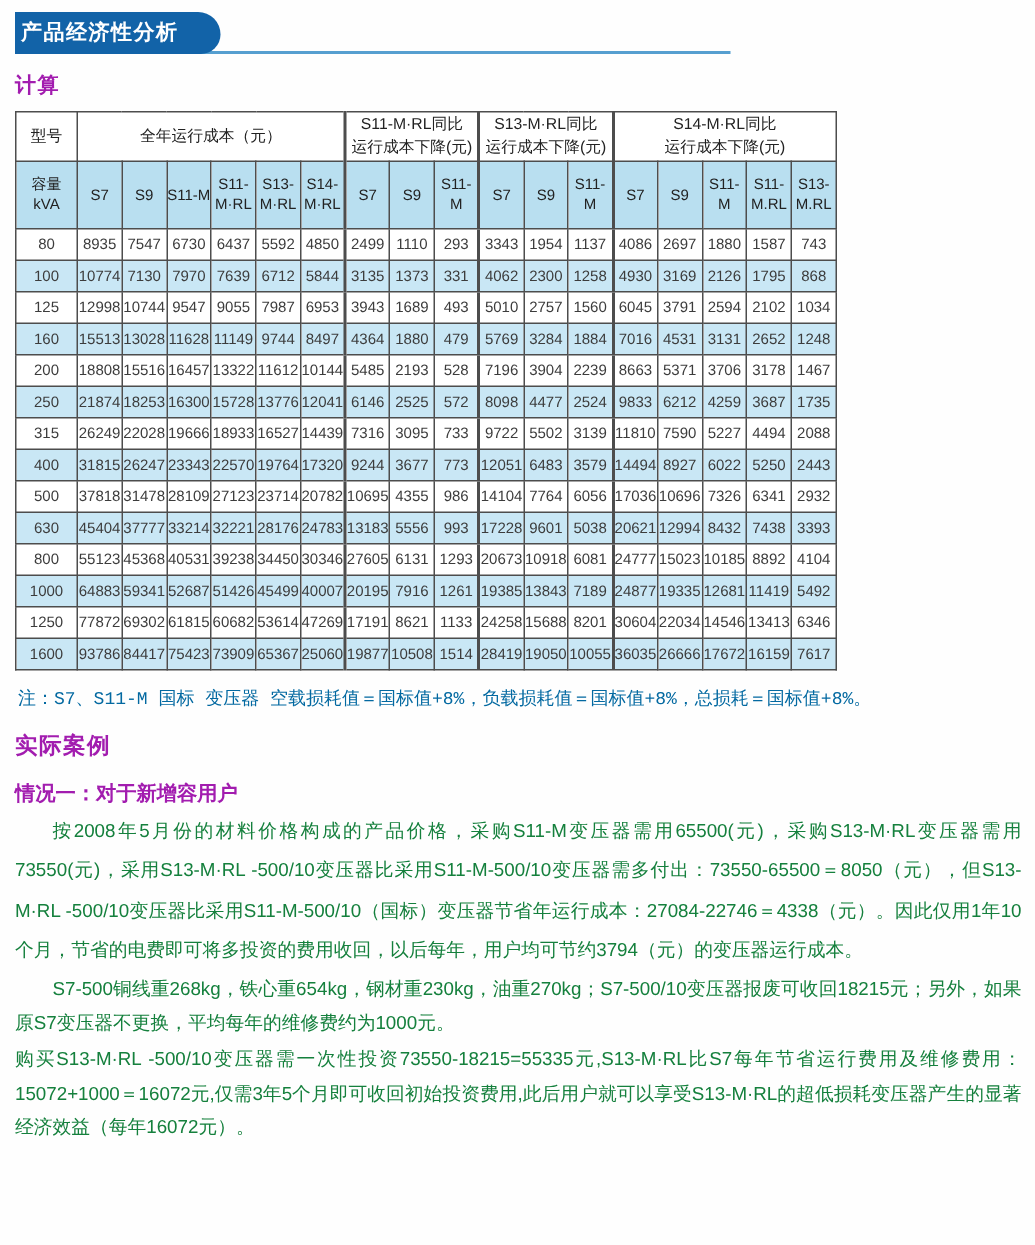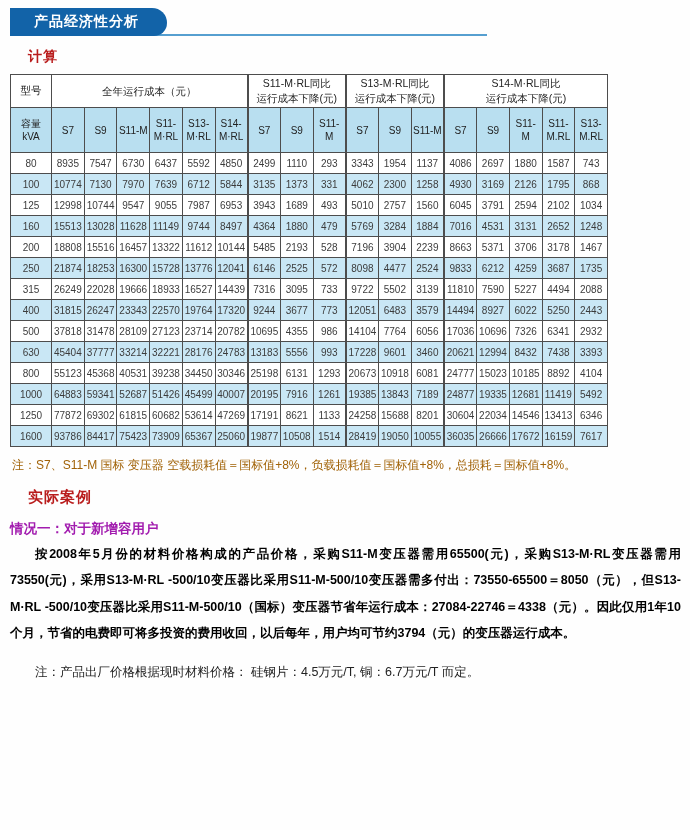--- a/index.html
+++ b/index.html
@@ -2,43 +2,43 @@
 <html><head>
 <meta charset="utf-8">
 <style>
   html,body { margin:0; padding:0; background:#fff; }
   body { font-family:"Liberation Sans","DejaVu Sans",sans-serif; }
   .page { width:690px; min-height:830px; box-sizing:border-box; padding:8px 9px 18px 10px; background:#fefefe; }
 
   
   .banner-wrap { position:relative; margin-bottom:12px; }
   .banner { display:inline-block; background:#1263a8; color:#fff; font-weight:bold;
-            font-size:14px; letter-spacing:1px; padding:5px 28px 5px 24px;
+            font-size:14px; letter-spacing:1px; padding:5px 28px 5px 4px;
             border-radius:0 16px 14px 0; position:relative; z-index:2; }
   .banner-line { height:2px; background:#569fd0; width:477px; margin-top:-2px; }
 
-  .section-title { color:#b91c1c; font-weight:bold; font-size:14px; margin:10px 0 8px 18px; letter-spacing:1px; }
+  .section-title { color:#a21caf; font-weight:bold; font-size:14px; margin:10px 0 8px 0; letter-spacing:1px; }
   .section-title.big { font-size:15px; margin-top:14px; margin-bottom:6px; }
 
   
-  table.cost-table { border-collapse:collapse; width:598px; table-layout:fixed; }
+  table.cost-table { border-collapse:collapse; width:548px; table-layout:fixed; }
   .cost-table th, .cost-table td { border:1px solid #4d4d4d; text-align:center; overflow:hidden; padding:0; }
   .cost-table th.corner.top-corner { width:40px; background:#fff; font-size:10.5px; font-weight:normal; color:#222; height:32px; }
   .cost-table th.group { background:#fff; font-size:10.5px; font-weight:normal; color:#222;
                          white-space:pre-line; line-height:1.4; }
   #col-headers th { background:#b9dff0; font-size:10px; font-weight:normal; color:#222;
                     white-space:pre-line; height:44px; line-height:1.3; }
   #table-body td { font-size:10px; height:20px; color:#3c3c3c; background:#fff; }
   #table-body tr.alt td { background:#c9e7f5; }
   .gs { border-left-width:2px !important; }
 
-  .table-note { color:#a16207; font-size:12px; margin:10px 0 2px 2px; }
+  .table-note { color:#0369a1; font-size:12px; margin:10px 0 2px 2px;font-family:Liberation Mono, monospace; }
 
   .case-title { font-weight:bold; font-size:13.5px; color:#a21caf; margin:13px 0 3px 0; }
-  .body-text { font-size:12.5px; color:#000000; line-height:2.1; margin:2px 0; text-align:justify;font-weight:bold; }
+  .body-text { font-size:12.5px; color:#15803d; line-height:2.1; margin:2px 0; text-align:justify; }
   .indent { text-indent:2em; }
   .tight { line-height:1.8; }
   .final-note { font-size:12.5px; color:#222; margin-top:18px; text-indent:2em; }
 </style>
 </head>
 <body>
 
 <div class="page">
 
   <div class="banner-wrap">
@@ -278,36 +278,36 @@
           <td>37777</td>
           <td>33214</td>
           <td>32221</td>
           <td>28176</td>
           <td>24783</td>
           <td class="gs">13183</td>
           <td>5556</td>
           <td>993</td>
           <td class="gs">17228</td>
           <td>9601</td>
-          <td>3460</td>
+          <td>5038</td>
           <td class="gs">20621</td>
           <td>12994</td>
           <td>8432</td>
           <td>7438</td>
           <td>3393</td>
         </tr>
         <tr>
           <td>800</td>
           <td>55123</td>
           <td>45368</td>
           <td>40531</td>
           <td>39238</td>
           <td>34450</td>
           <td>30346</td>
-          <td class="gs">25198</td>
+          <td class="gs">27605</td>
           <td>6131</td>
           <td>1293</td>
           <td class="gs">20673</td>
           <td>10918</td>
           <td>6081</td>
           <td class="gs">24777</td>
           <td>15023</td>
           <td>10185</td>
           <td>8892</td>
           <td>4104</td>
@@ -375,16 +375,17 @@
       </tbody>
   </table>
 
   <p class="table-note">注：S7、S11-M 国标 变压器 空载损耗值＝国标值+8%，负载损耗值＝国标值+8%，总损耗＝国标值+8%。</p>
 
   <div class="section-title big">实际案例</div>
 
   <div class="case-title">情况一：对于新增容用户</div>
   <p class="body-text indent">按2008年5月份的材料价格构成的产品价格，采购S11-M变压器需用65500(元)，采购S13-M·RL变压器需用73550(元)，采用S13-M·RL -500/10变压器比采用S11-M-500/10变压器需多付出：73550-65500＝8050（元），但S13-M·RL -500/10变压器比采用S11-M-500/10（国标）变压器节省年运行成本：27084-22746＝4338（元）。因此仅用1年10个月，节省的电费即可将多投资的费用收回，以后每年，用户均可节约3794（元）的变压器运行成本。</p>
 
-
-  <p class="final-note">注：产品出厂价格根据现时材料价格： 硅钢片：4.5万元/T, 铜：6.7万元/T 而定。</p>
+  <p class="body-text indent tight">S7-500铜线重268kg，铁心重654kg，钢材重230kg，油重270kg；S7-500/10变压器报废可收回18215元；另外，如果原S7变压器不更换，平均每年的维修费约为1000元。</p>
+  <p class="body-text tight">购买S13-M·RL -500/10变压器需一次性投资73550-18215=55335元,S13-M·RL比S7每年节省运行费用及维修费用：15072+1000＝16072元,仅需3年5个月即可收回初始投资费用,此后用户就可以享受S13-M·RL的超低损耗变压器产生的显著经济效益（每年16072元）。</p>
+
 
 </div>
 
 </body></html>

